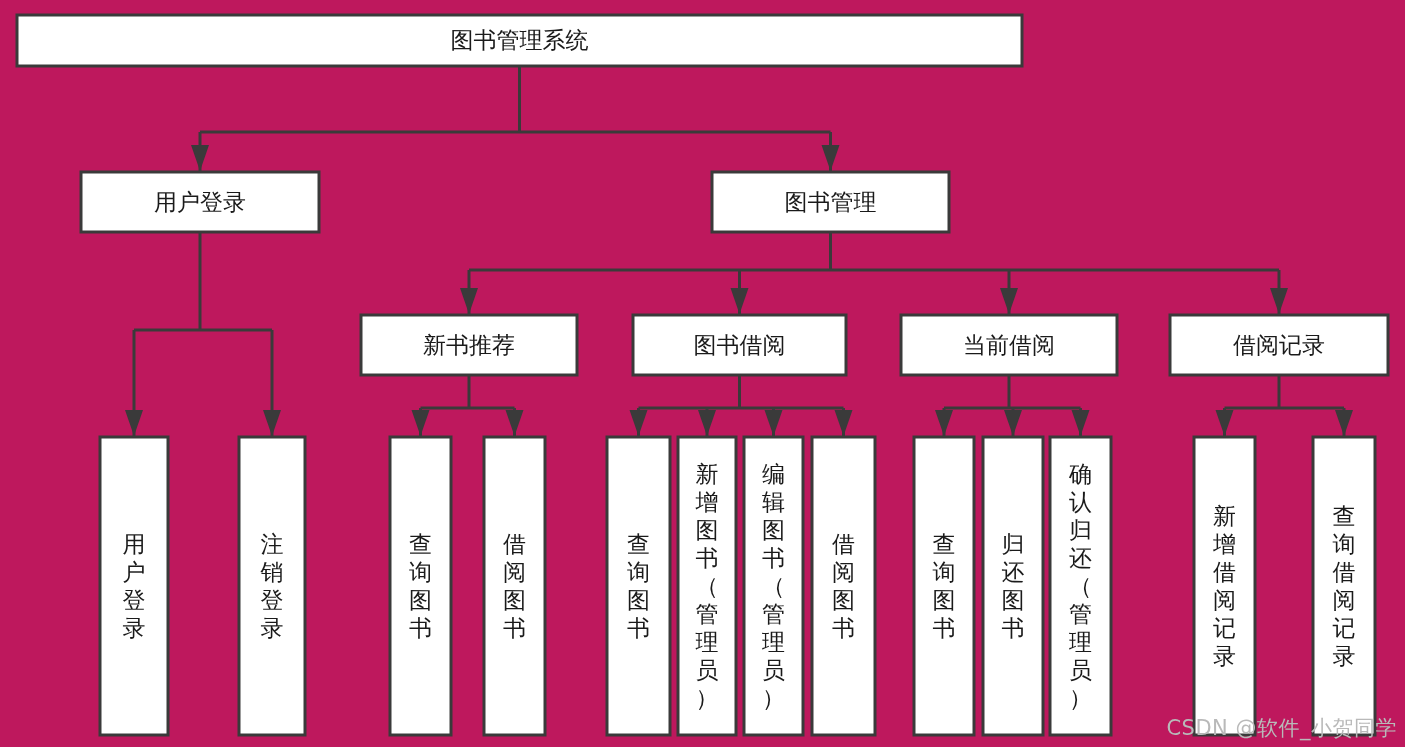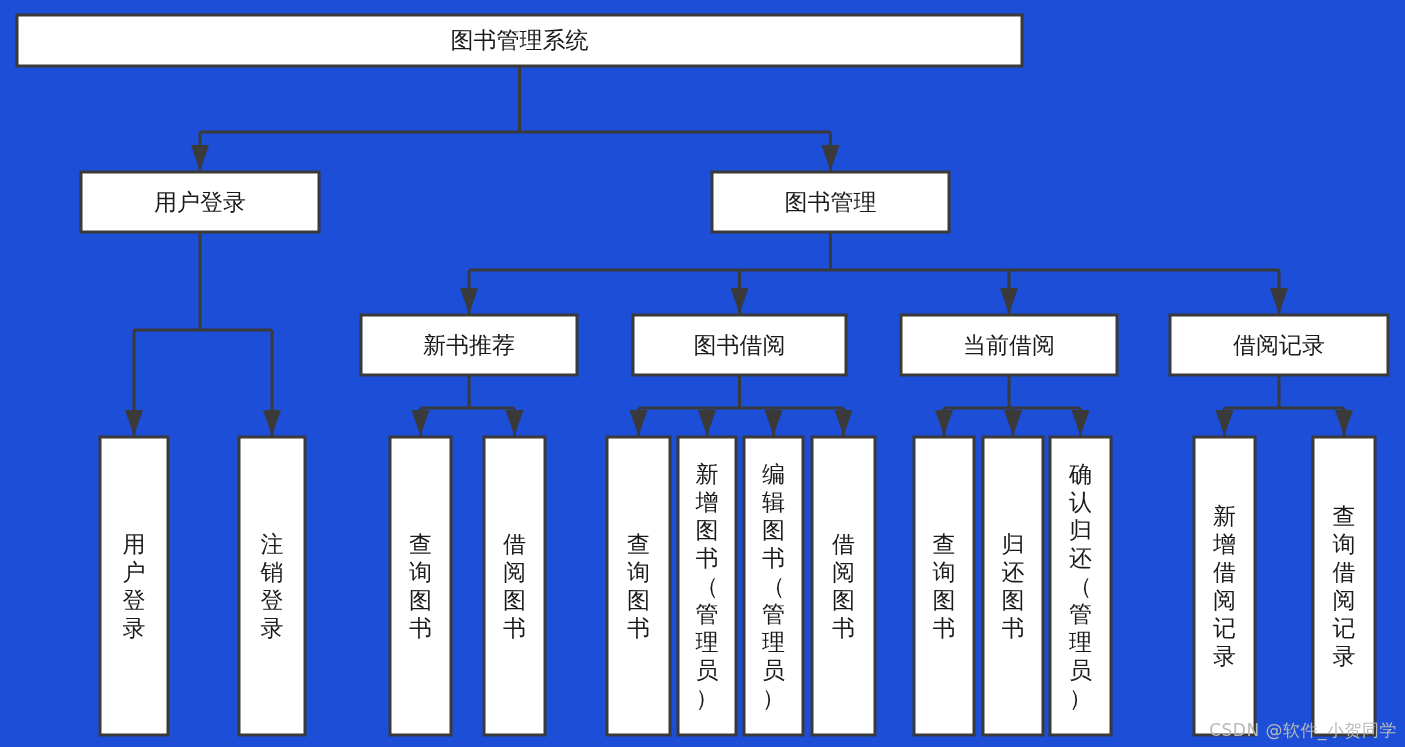--- a/index.html
+++ b/index.html
@@ -8,21 +8,21 @@
     padding: 0;
     background: #ffffff;
   }
   body {
     font-family: "Liberation Sans", "DejaVu Sans", sans-serif;
   }
   #diagram-root {
     position: relative;
     width: 1405px;
     height: 747px;
-    background: #1d4ed8;
+    background: #be185d;
     overflow: hidden;
   }
   svg.diagram-canvas {
     position: absolute;
     left: 0;
     top: 0;
     width: 1405px;
     height: 747px;
     display: block;
   }
@@ -52,21 +52,21 @@
     fill: #1a1a1a;
     font-family: "DejaVu Sans", "Liberation Sans", sans-serif;
     font-size: 23px;
     text-anchor: middle;
   }
   .watermark-text {
     position: absolute;
     right: 8px;
     bottom: 5px;
     font-family: "DejaVu Sans", "Liberation Sans", sans-serif;
-    font-size: 17px;
+    font-size: 21px;
     color: #b9b9b9;
     white-space: nowrap;
     letter-spacing: 0.5px;
     user-select: none;
   }
 </style>
 </head>
 <body>
 
 <div id="diagram-root">

